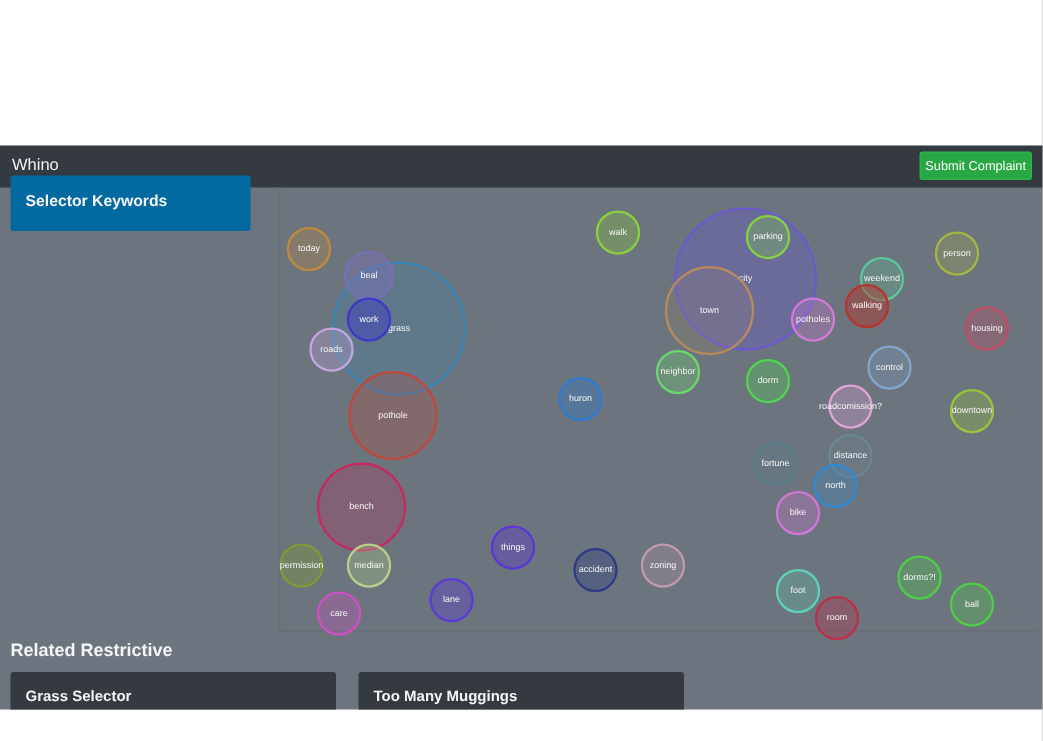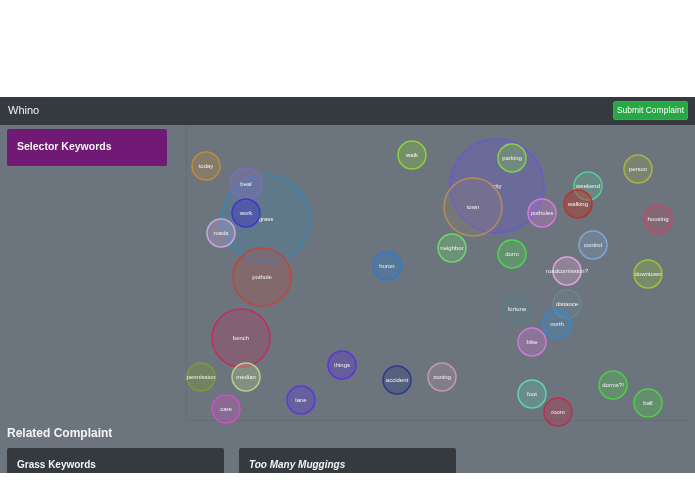--- a/index.html
+++ b/index.html
@@ -1,21 +1,21 @@
 <!DOCTYPE html>
 <html><head>
   <meta charset="utf-8">
   <style>
     * { box-sizing: border-box; margin: 0; padding: 0; }
     html, body { width: 695px; height: 494px; background: #ffffff; overflow: hidden; font-family: "Liberation Sans", sans-serif; }
     .page { position: absolute; left: 0; top: 59px; width: 695px; height: 376px; background: #6c757d; overflow: hidden; margin-top: 38px; }
     .navbar { position: absolute; left: 0; top: 0; width: 695px; height: 28px; background: #343a40; }
     .brand { position: absolute; left: 8px; top: 7px; color: #f1f1f1; font-size: 11px; }
     .submit-btn { position: absolute; right: 7px; top: 4px; height: 19px; padding: 0 3px; background: #28a745; color: #fff; font-size: 8.5px; border: 1px solid #2fb14c; border-radius: 2px; line-height: 17px; cursor: pointer; }
-    .selector-card { position: absolute; left: 7px; top: 32px; width: 160px; height: 37px; background: #701a75; border-radius: 2px; }
+    .selector-card { position: absolute; left: 7px; top: 20px; width: 160px; height: 37px; background: #0369a1; border-radius: 2px; }
     .selector-title { position: absolute; left: 10px; top: 11px; color: #f4f4f4; font-size: 10.5px; font-weight: bold; }
     .chart-area { position: absolute; left: 186px; top: 28px; width: 505px; height: 296px; border-left: 1px solid #656d75; border-bottom: 1px solid #656d75; }
     svg.bubbles { position: absolute; left: 0; top: 0; }
     .bubble-label { font-family: "Liberation Sans", sans-serif; font-size: 6px; fill: #f4f4f4; text-anchor: middle; dominant-baseline: middle; }
     .related-title { position: absolute; left: 7px; top: 329px; color: #f4f4f4; font-size: 12px; font-weight: bold; }
     .card { position: absolute; top: 351px; width: 217px; height: 30px; background: #343a40; border-radius: 2px; }
     .card-title { position: absolute; left: 10px; top: 11px; color: #f4f4f4; font-size: 10px; font-weight: bold; }
   </style>
 </head>
 <body>
@@ -176,21 +176,21 @@
       <g>
         <circle cx="613" cy="347" r="14" fill="#4fcd48" fill-opacity="0.3" stroke="#4fcd48" stroke-width="1.5"></circle>
         <text x="613" y="347" class="bubble-label">dorms?!</text>
       </g>
       <g>
         <circle cx="648" cy="365" r="14" fill="#4fcd48" fill-opacity="0.3" stroke="#4fcd48" stroke-width="1.5"></circle>
         <text x="648" y="365" class="bubble-label">ball</text>
       </g>
     </svg>
 
-  <div class="related-title">Related Complaint</div>
+  <div class="related-title">Related Restrictive</div>
 
   <div class="card" style="left:7px;">
-    <span class="card-title">Grass Keywords</span>
+    <span class="card-title">Grass Selector</span>
   </div>
-  <div class="card" style="left:239px;font-style:italic;">
+  <div class="card" style="left:239px;">
     <span class="card-title">Too Many Muggings</span>
   </div>
 </div>
 
 </body></html>

